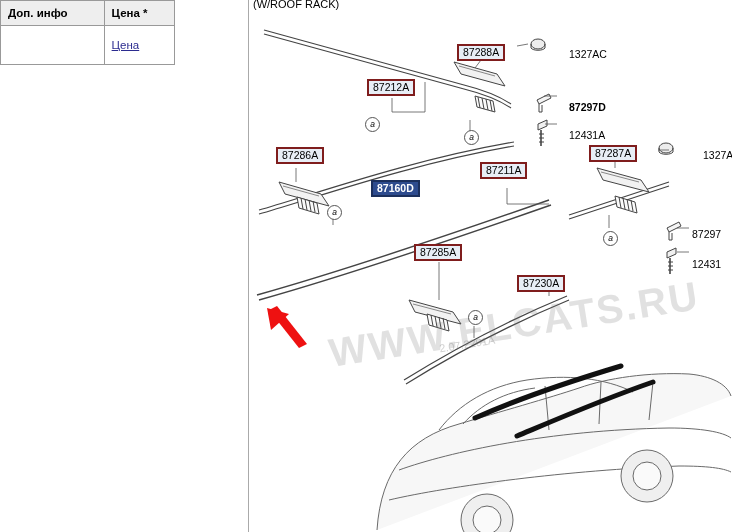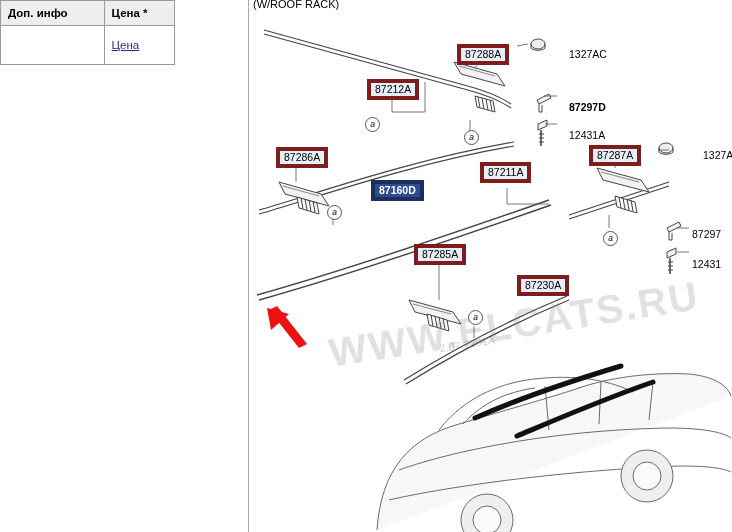--- a/index.html
+++ b/index.html
@@ -18,21 +18,21 @@
   td.pricecell{height:26px;}
   a.pricelink{color:#2b2b8f;text-decoration:underline;font-size:11.5px;}
 
   
   .diagram{position:absolute;left:249px;top:0;width:483px;height:532px;background:#ffffff;overflow:hidden;}
   .diagram svg{position:absolute;left:0;top:0;}
 
   .topnote{position:absolute;left:4px;top:-2px;font-size:11px;color:#000;}
 
   
-  .lbl{position:absolute;font-size:10.5px;color:#000;background:#e8eef6;border:4px solid #7f1d1d;padding:1px 4px;white-space:nowrap;line-height:11px;}
+  .lbl{position:absolute;font-size:10.5px;color:#000;background:#e8eef6;border:2px solid #7f1d1d;padding:1px 4px;white-space:nowrap;line-height:11px;}
   .lbl.sel{background:#2d4b8e;border-color:#1b2f5c;color:#ffffff;font-weight:bold;}
   .lbl.nb{background:transparent;border:none;padding:0;}
 
   .circ{position:absolute;width:13px;height:13px;border:1px solid #555;border-radius:50%;font-size:8.5px;line-height:13px;text-align:center;color:#000;background:#fff;font-style:italic;}
 
   .watermark{position:absolute;left:78px;top:300px;width:400px;font-size:40px;color:rgba(120,120,120,0.22);font-family:"Liberation Sans",sans-serif;font-weight:bold;letter-spacing:2px;transform:rotate(-9deg);pointer-events:none;}
   .watermark2{position:absolute;left:190px;top:338px;font-size:11px;color:rgba(120,120,120,0.35);transform:rotate(-9deg);pointer-events:none;}
 </style>
 </head>
 <body>

